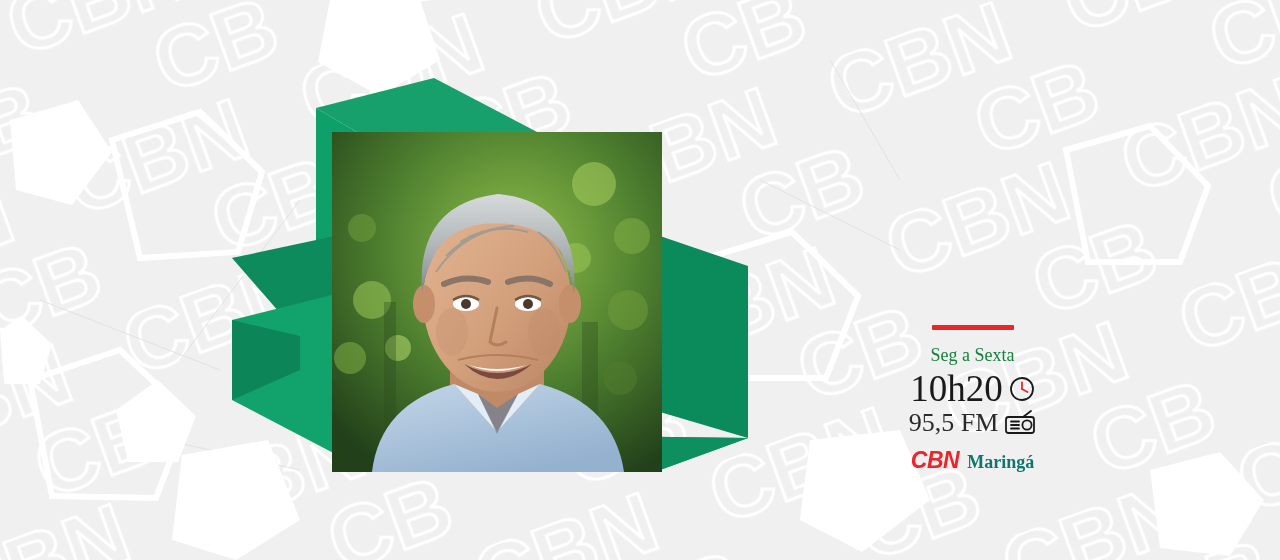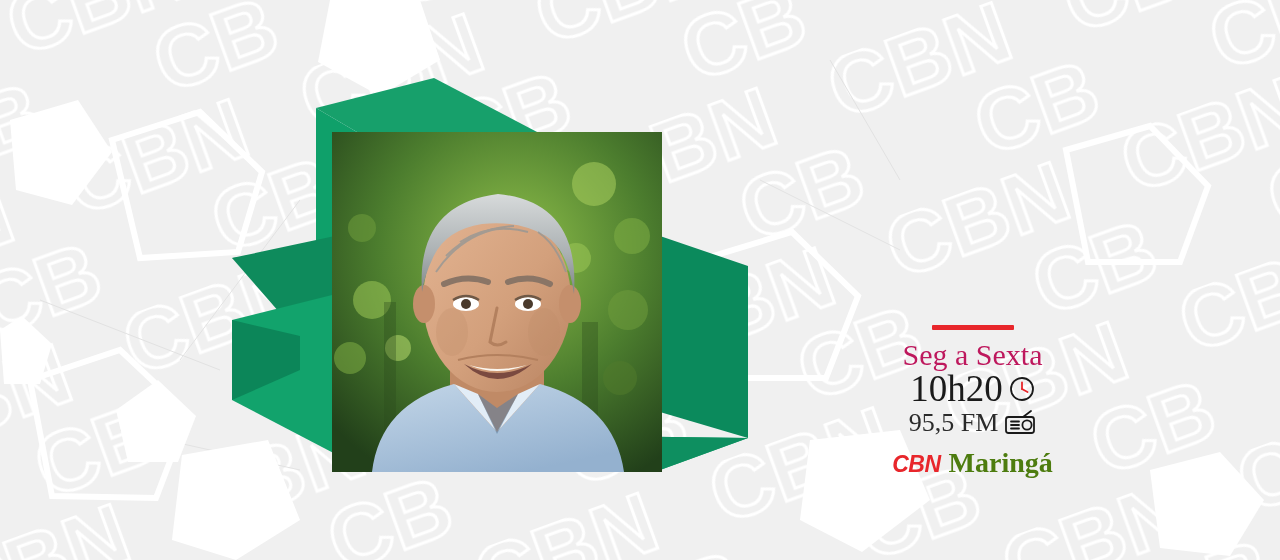--- a/index.html
+++ b/index.html
@@ -83,23 +83,23 @@
     text-align:center;
   }
   #schedule-rule {
     width:82px; height:5px;
     background:#e8262b;
     margin:0 auto 10px auto;
     border-radius:1px;
   }
   #schedule-days {
     font-family:"Liberation Serif", serif;
-    font-size:30px;
+    font-size:18px;
     line-height:30px;
-    color:#be185d;
+    color:#15803d;
     white-space:nowrap;
   }
   .icon-row {
     display:flex;
     align-items:center;
     justify-content:center;
     gap:6px;
     white-space:nowrap;
   }
   #schedule-time-row { margin-top:2px; }
@@ -131,24 +131,24 @@
   }
   #cbn-logo-cbn {
     color:#e8262b;
     font-weight:bold;
     font-style:italic;
     font-size:23px;
     letter-spacing:-0.5px;
     font-family:"Liberation Sans", sans-serif;
   }
   #cbn-logo-city {
-    color:#4d7c0f;
+    color:#0f766e;
     font-family:"Liberation Serif", serif;
     font-weight:bold;
-    font-size:28px;
+    font-size:18px;
   }
 </style>
 </head>
 <body>
 
 <div id="banner">
 
   <div class="layer" id="watermark-layer">
     <svg viewBox="0 0 1280 560" xmlns="http://www.w3.org/2000/svg">
       <defs>

